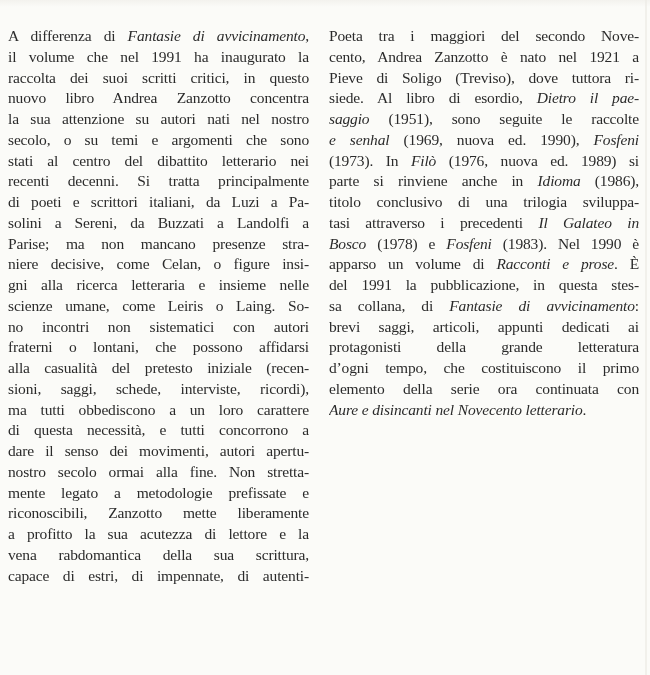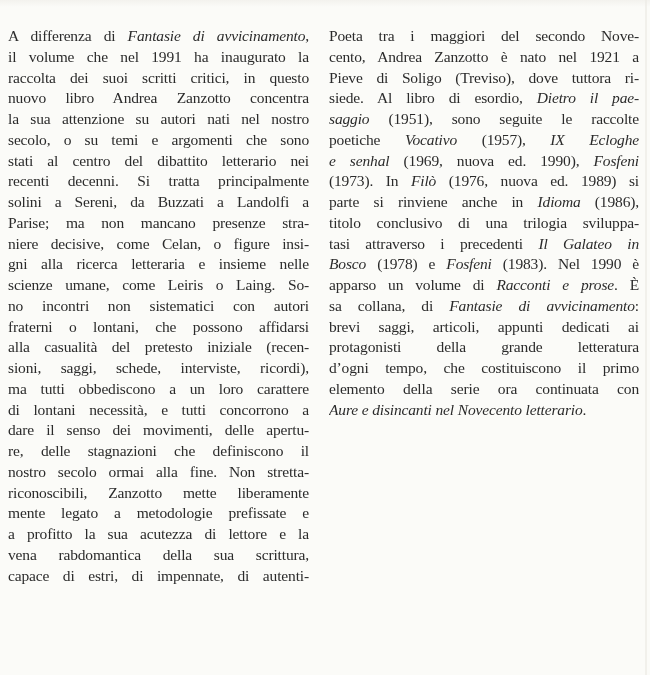--- a/index.html
+++ b/index.html
@@ -64,54 +64,54 @@
   <div class="scan-edge"></div>
   <div class="col col-left">
       <div class="line"><span>A differenza di </span><span class="it">Fantasie di avvicinamento</span><span>,</span></div>
       <div class="line"><span>il volume che nel 1991 ha inaugurato la</span></div>
       <div class="line"><span>raccolta dei suoi scritti critici, in questo</span></div>
       <div class="line"><span>nuovo libro Andrea Zanzotto concentra</span></div>
       <div class="line"><span>la sua attenzione su autori nati nel nostro</span></div>
       <div class="line"><span>secolo, o su temi e argomenti che sono</span></div>
       <div class="line"><span>stati al centro del dibattito letterario nei</span></div>
       <div class="line"><span>recenti decenni. Si tratta principalmente</span></div>
+      <div class="line"><span>di poeti e scrittori italiani, da Luzi a Pa-</span></div>
       <div class="line"><span>solini a Sereni, da Buzzati a Landolfi a</span></div>
       <div class="line"><span>Parise; ma non mancano presenze stra-</span></div>
       <div class="line"><span>niere decisive, come Celan, o figure insi-</span></div>
       <div class="line"><span>gni alla ricerca letteraria e insieme nelle</span></div>
       <div class="line"><span>scienze umane, come Leiris o Laing. So-</span></div>
       <div class="line"><span>no incontri non sistematici con autori</span></div>
       <div class="line"><span>fraterni o lontani, che possono affidarsi</span></div>
       <div class="line"><span>alla casualità del pretesto iniziale (recen-</span></div>
       <div class="line"><span>sioni, saggi, schede, interviste, ricordi),</span></div>
       <div class="line"><span>ma tutti obbediscono a un loro carattere</span></div>
-      <div class="line"><span>di lontani necessità, e tutti concorrono a</span></div>
-      <div class="line"><span>dare il senso dei movimenti, delle apertu-</span></div>
-      <div class="line"><span>re, delle stagnazioni che definiscono il</span></div>
+      <div class="line"><span>di questa necessità, e tutti concorrono a</span></div>
+      <div class="line"><span>dare il senso dei movimenti, autori apertu-</span></div>
       <div class="line"><span>nostro secolo ormai alla fine. Non stretta-</span></div>
+      <div class="line"><span>mente legato a metodologie prefissate e</span></div>
       <div class="line"><span>riconoscibili, Zanzotto mette liberamente</span></div>
-      <div class="line"><span>mente legato a metodologie prefissate e</span></div>
       <div class="line"><span>a profitto la sua acutezza di lettore e la</span></div>
       <div class="line"><span>vena rabdomantica della sua scrittura,</span></div>
       <div class="line"><span>capace di estri, di impennate, di autenti-</span></div>
     </div>
   <div class="col col-right">
       <div class="line"><span>Poeta tra i maggiori del secondo Nove-</span></div>
       <div class="line"><span>cento, Andrea Zanzotto è nato nel 1921 a</span></div>
       <div class="line"><span>Pieve di Soligo (Treviso), dove tuttora ri-</span></div>
       <div class="line"><span>siede. Al libro di esordio, </span><span class="it">Dietro il pae-</span></div>
       <div class="line"><span class="it">saggio</span><span> (1951), sono seguite le raccolte</span></div>
-      <div class="line"><span>poetiche </span><span class="it">Vocativo</span><span> (1957), </span><span class="it">IX Ecloghe</span></div>
       <div class="line"><span class="it">e senhal</span><span> (1969, nuova ed. 1990), </span><span class="it">Fosfeni</span></div>
       <div class="line"><span>(1973). In </span><span class="it">Filò</span><span> (1976, nuova ed. 1989) si</span></div>
       <div class="line"><span>parte si rinviene anche in </span><span class="it">Idioma</span><span> (1986),</span></div>
       <div class="line"><span>titolo conclusivo di una trilogia sviluppa-</span></div>
       <div class="line"><span>tasi attraverso i precedenti </span><span class="it">Il Galateo in</span></div>
       <div class="line"><span class="it">Bosco</span><span> (1978) e </span><span class="it">Fosfeni</span><span> (1983). Nel 1990 è</span></div>
       <div class="line"><span>apparso un volume di </span><span class="it">Racconti e prose</span><span>. È</span></div>
+      <div class="line"><span>del 1991 la pubblicazione, in questa stes-</span></div>
       <div class="line"><span>sa collana, di </span><span class="it">Fantasie di avvicinamento</span><span>:</span></div>
       <div class="line"><span>brevi saggi, articoli, appunti dedicati ai</span></div>
       <div class="line"><span>protagonisti della grande letteratura</span></div>
       <div class="line"><span>d’ogni tempo, che costituiscono il primo</span></div>
       <div class="line"><span>elemento della serie ora continuata con</span></div>
       <div class="line last"><span class="it">Aure e disincanti nel Novecento letterario</span><span>.</span></div>
     </div>
 </div>
 
 </body></html>

